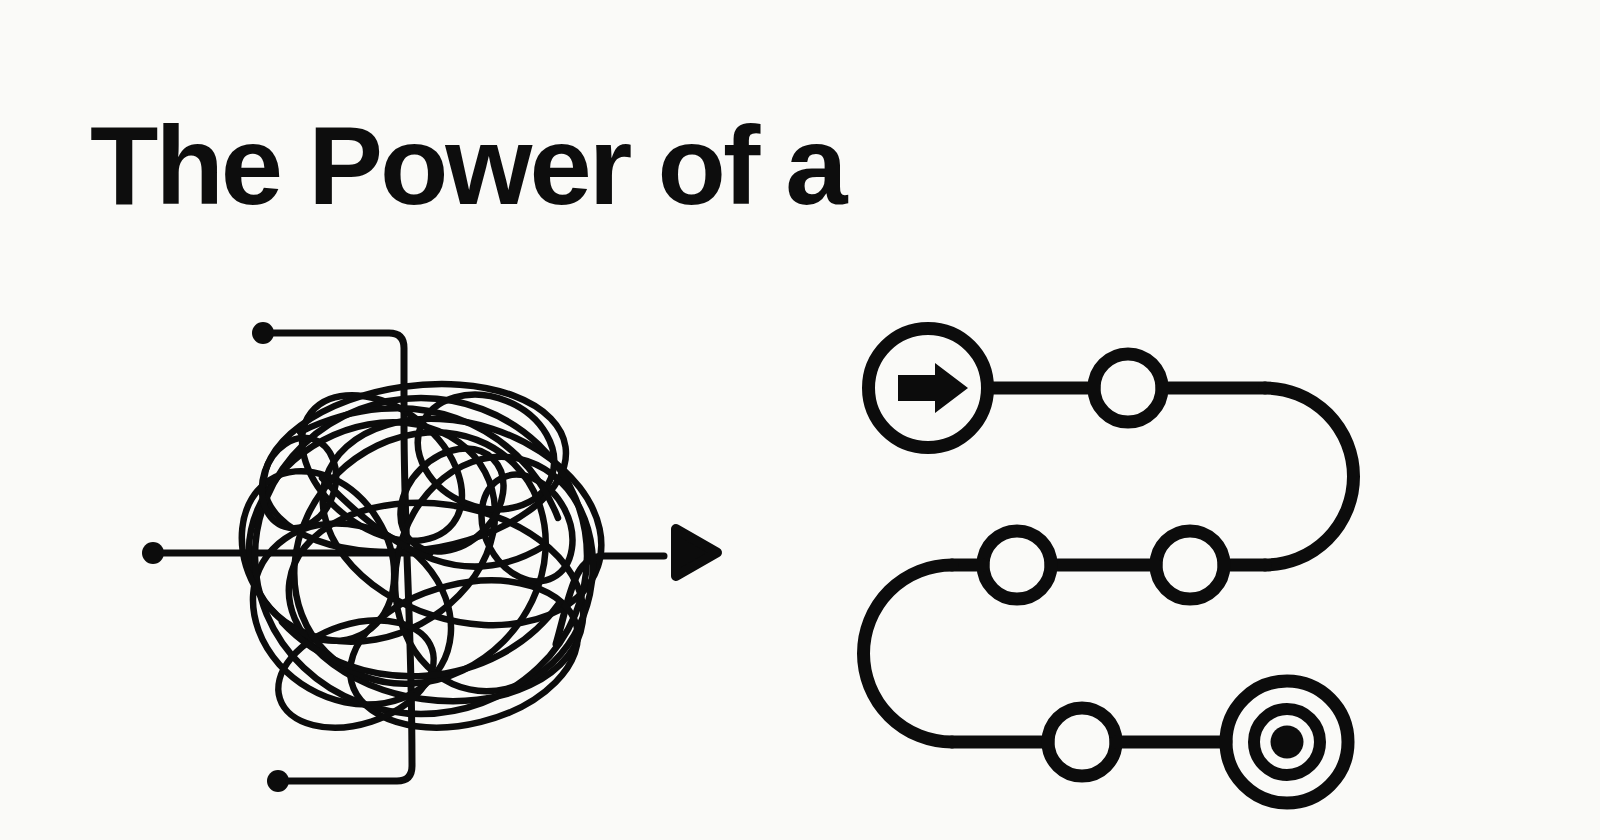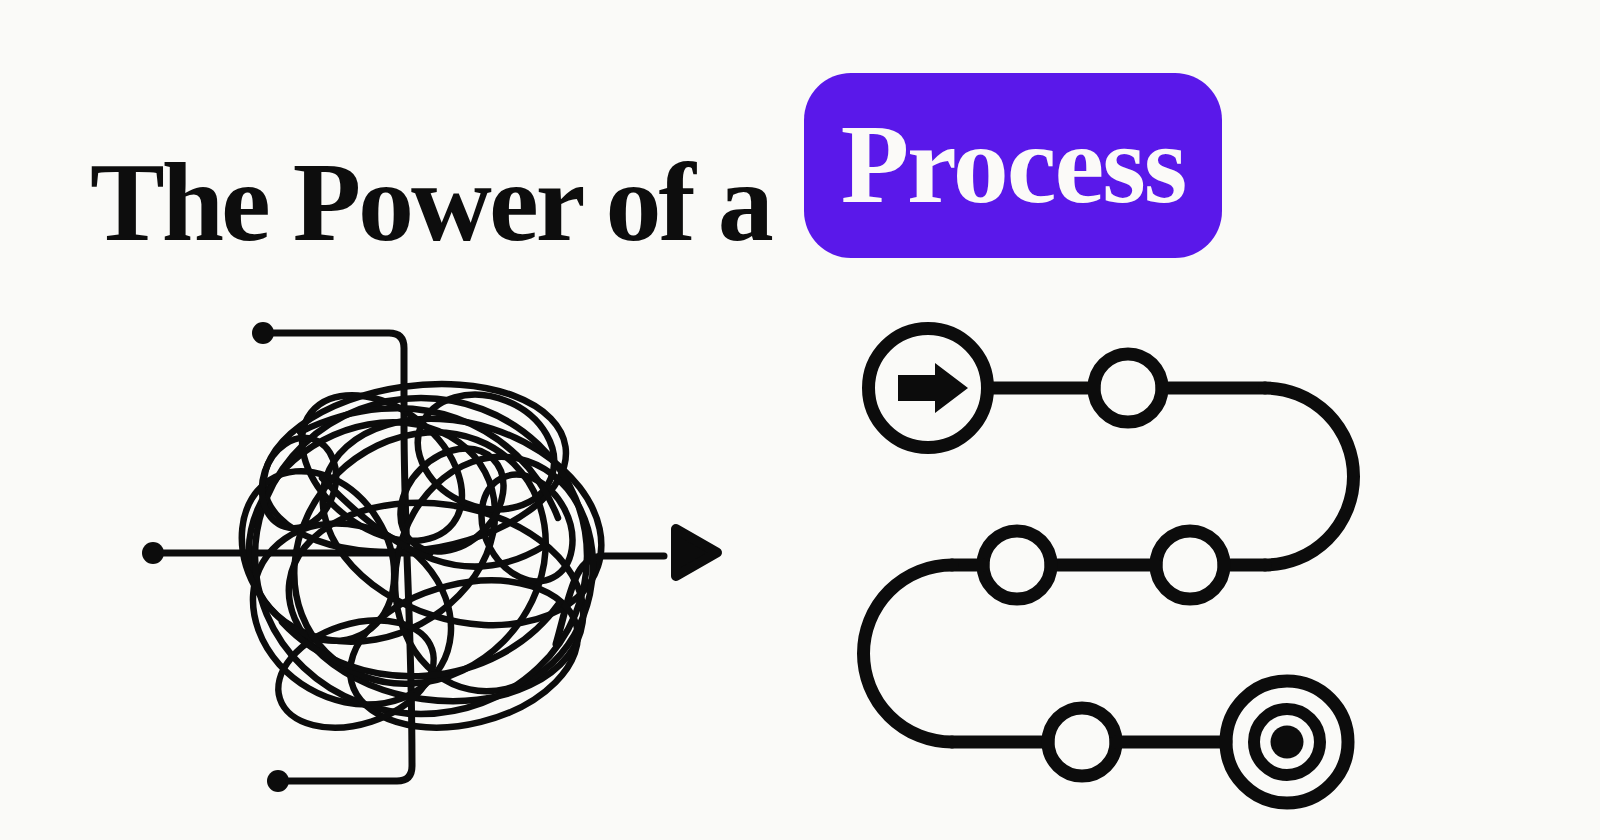--- a/index.html
+++ b/index.html
@@ -14,24 +14,23 @@
     height: 840px;
     background: #fafaf8;
     overflow: hidden;
   }
   .title-row {
     position: absolute;
     left: 90px;
     top: 73px;
     height: 185px;
     display: flex;
-    align-items: flex-end;
+    align-items: center;
     gap: 33px;
     white-space: nowrap;
-    font-family: Liberation Serif, serif;
   }
   .title-text {
     font-size: 112px;
     font-weight: bold;
     letter-spacing: -3px;
     line-height: 1;
     color: #0d0d0d;
   }
   .badge {
     height: 185px;
@@ -55,23 +54,20 @@
   .illus-chaos   { left: 100px; top: 295px; }
   .illus-process { left: 840px; top: 295px; }
 </style>
 </head>
 <body>
 
 <div class="stage">
 
   <div class="title-row">
     <span class="title-text">The Power of a</span>
-    <div class="badge">
-      <span class="badge-text">Process</span>
-    </div>
   </div>
 
   <svg class="illus illus-chaos" width="660" height="520" viewBox="100 295 660 520" xmlns="http://www.w3.org/2000/svg">
 
     <g fill="#0c0c0c" stroke="none">
       <circle cx="263" cy="333" r="11"></circle>
       <circle cx="153" cy="553" r="11"></circle>
       <circle cx="278" cy="781" r="11"></circle>
     </g>
 

